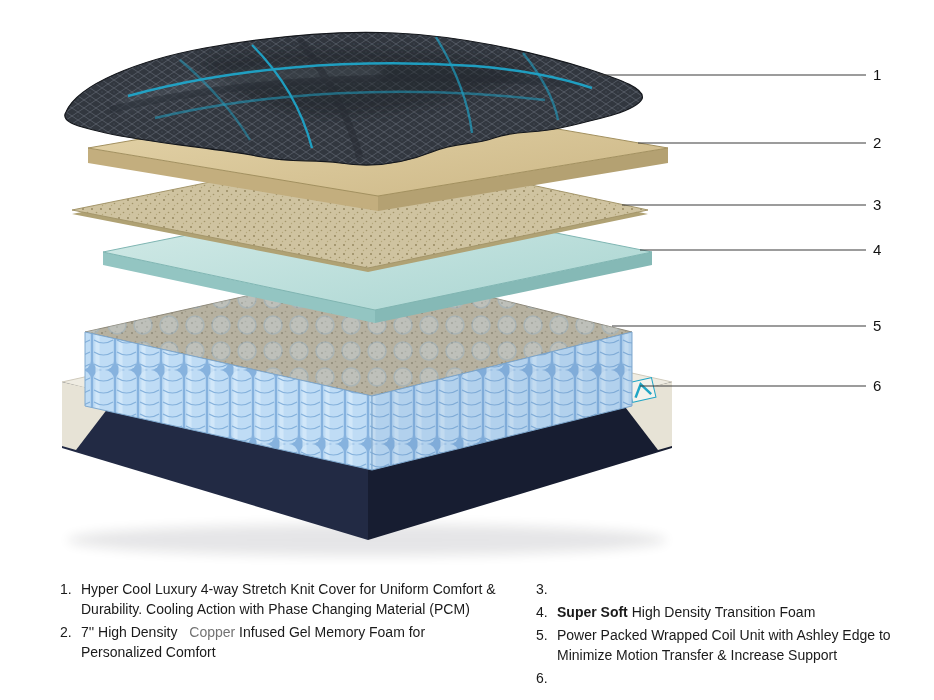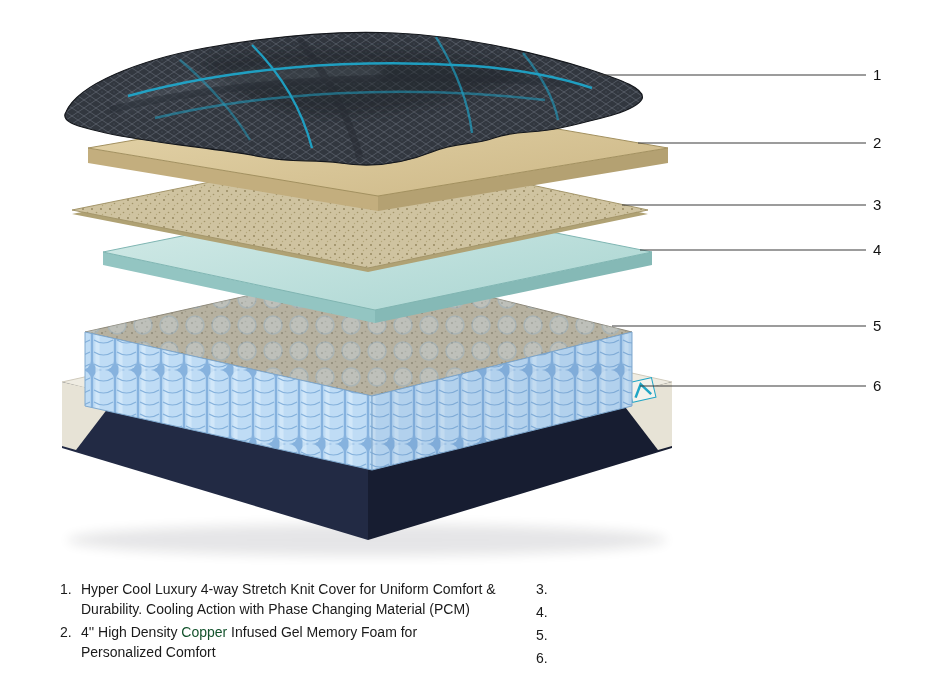--- a/index.html
+++ b/index.html
@@ -12,21 +12,21 @@
   .legend {
     position:absolute; left:60px; top:580px;
     display:flex; gap:26px; font-size:14px; line-height:1.42; color:#1a1a1a;
   }
   .legend-col { display:flex; flex-direction:column; gap:3px; }
   .legend-col.left  { width:450px; }
   .legend-col.right { width:380px; }
   .legend-item { display:flex; align-items:flex-start; }
   .legend-item .num { width:21px; flex:0 0 21px; }
   .legend-item .txt { white-space:pre-line; }
-  .copper { color:#14532d; }
+  .copper { color:#737373;margin-left:8px; }
   .bold { font-weight:bold; }
   .callout-num { font-size:15px; fill:#111111; }
 </style>
 </head>
 <body>
 
 <div class="stage">
 
   <svg class="diagram" width="934" height="565" viewBox="0 0 934 565" xmlns="http://www.w3.org/2000/svg">
     <defs>
@@ -167,33 +167,36 @@
 
   <div class="legend">
     <div class="legend-col left">
       <div class="legend-item">
         <span class="num">1.</span>
         <span class="txt">Hyper Cool Luxury 4-way Stretch Knit Cover for Uniform Comfort &amp;
 Durability. Cooling Action with Phase Changing Material (PCM)</span>
       </div>
       <div class="legend-item">
         <span class="num">2.</span>
-        <span class="txt"><span>4'' High Density </span><span class="copper">Copper</span><span> Infused Gel Memory Foam for
+        <span class="txt"><span>7'' High Density </span><span class="copper">Copper</span><span> Infused Gel Memory Foam for
 Personalized Comfort</span></span>
       </div>
     </div>
     <div class="legend-col right">
       <div class="legend-item">
         <span class="num">3.</span>
       </div>
       <div class="legend-item">
         <span class="num">4.</span>
+        <span class="txt"><span class="bold">Super Soft</span><span> High Density Transition Foam</span></span>
       </div>
       <div class="legend-item">
         <span class="num">5.</span>
+        <span class="txt">Power Packed Wrapped Coil Unit with Ashley Edge to
+Minimize Motion Transfer &amp; Increase Support</span>
       </div>
       <div class="legend-item">
         <span class="num">6.</span>
       </div>
     </div>
   </div>
 
 </div>
 
 </body></html>

